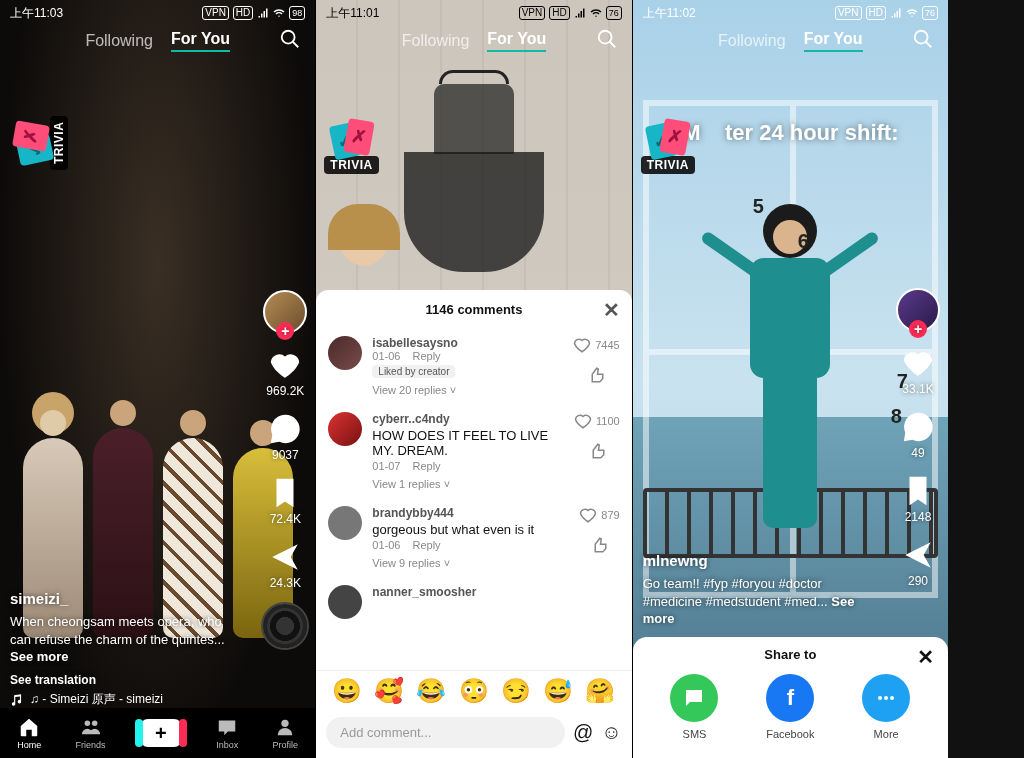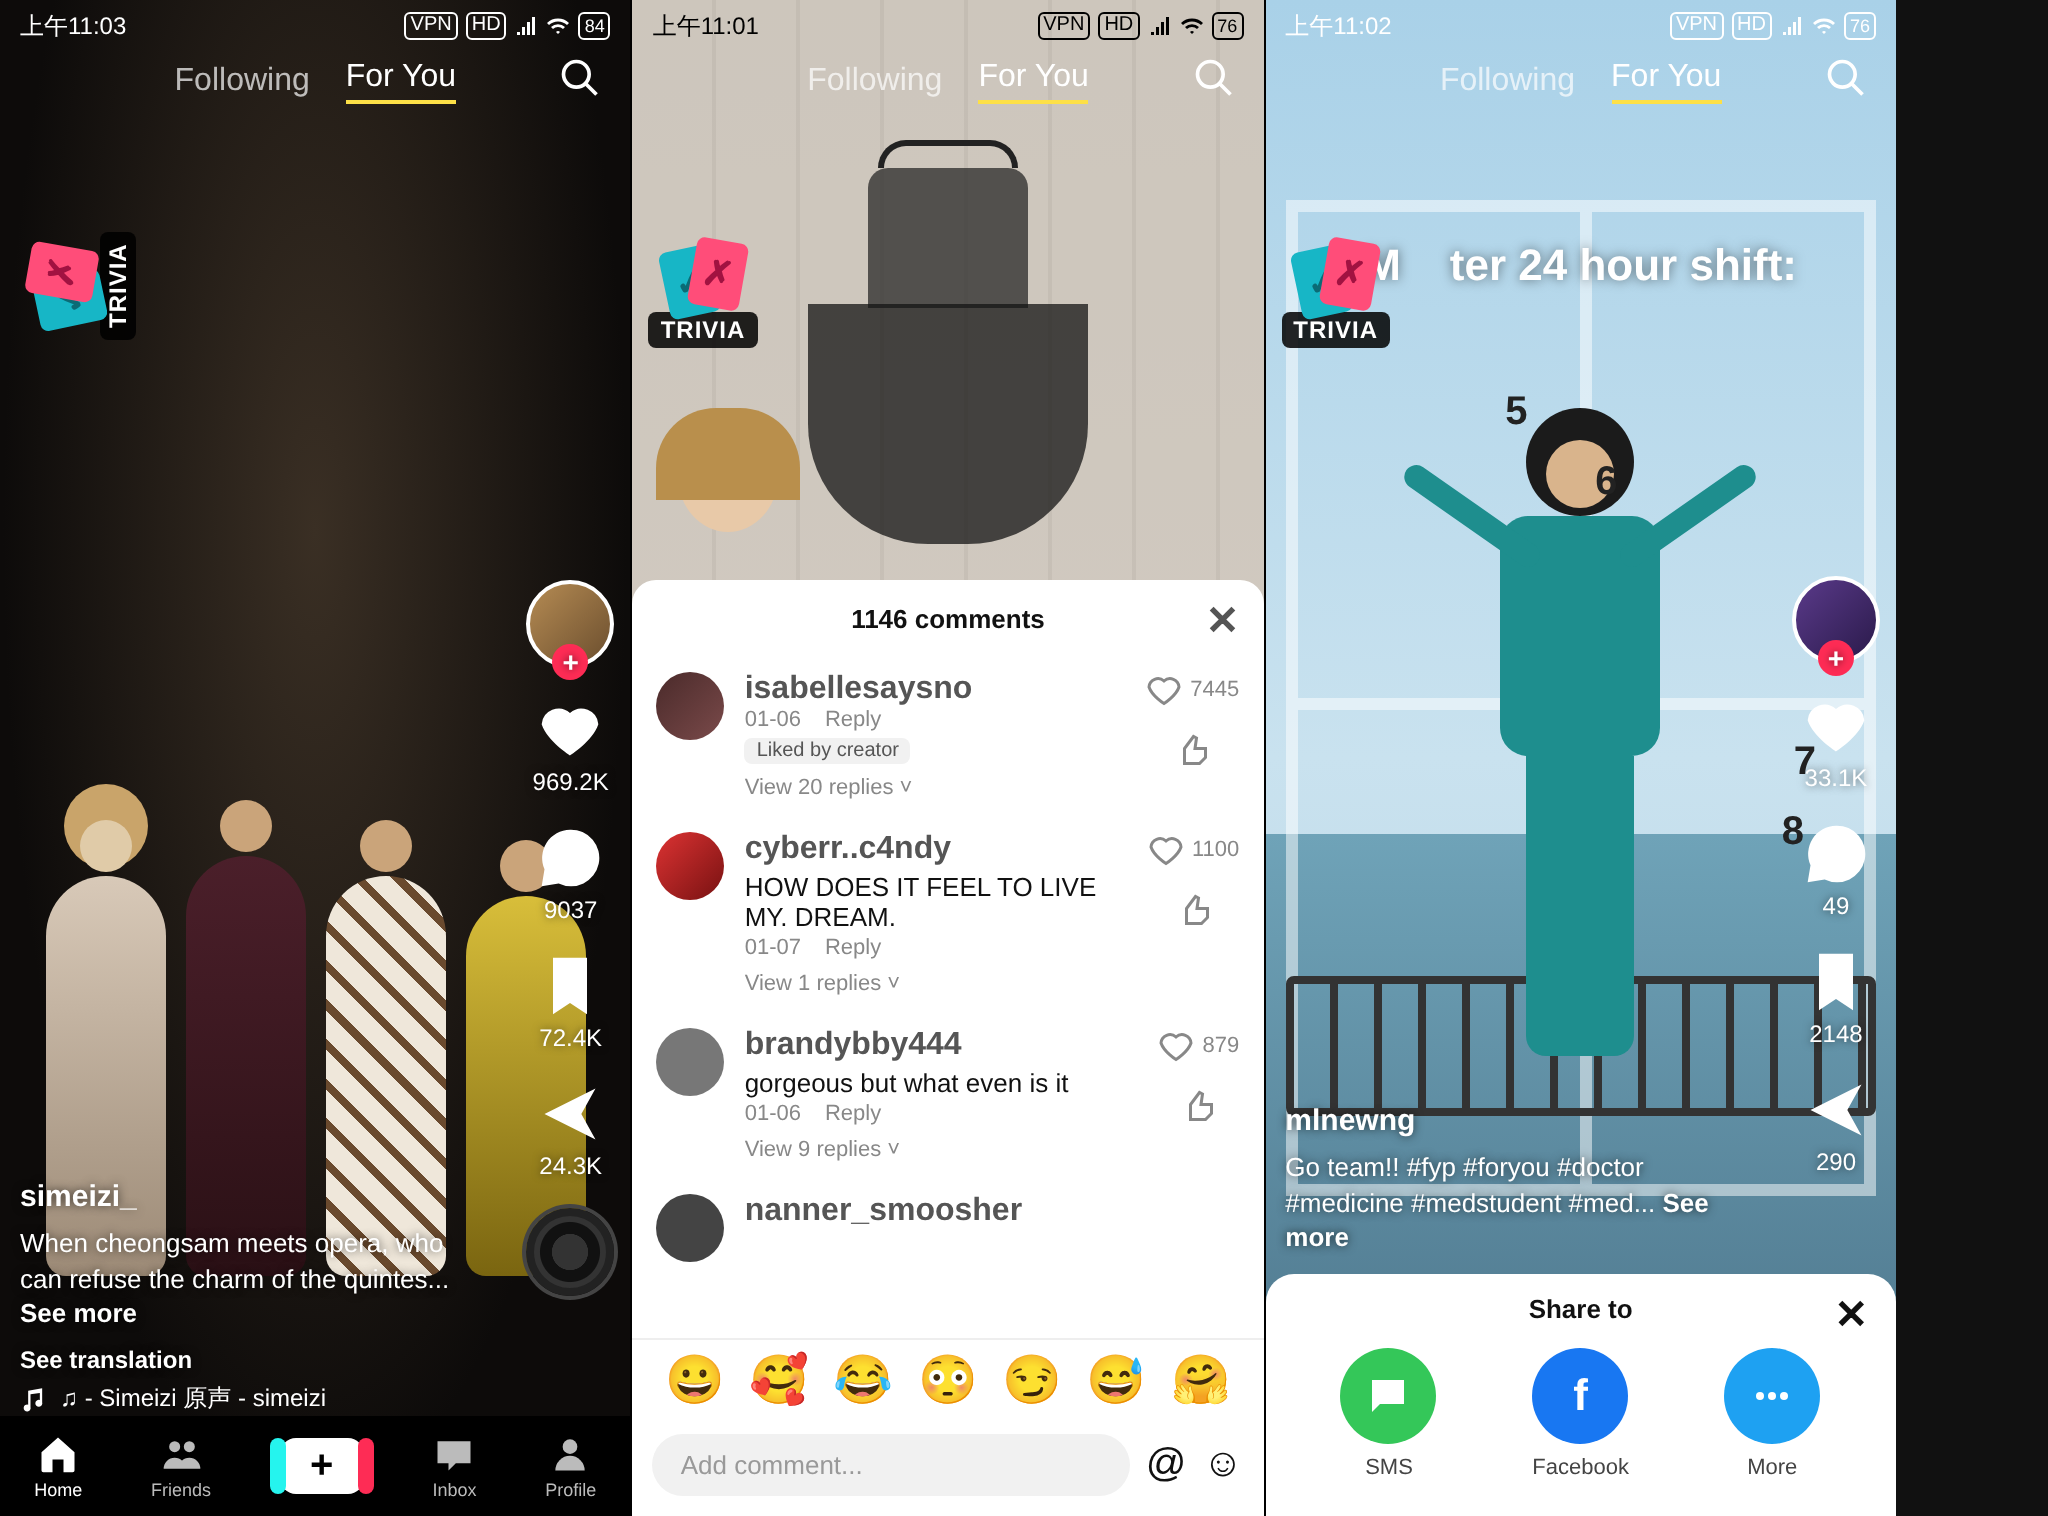--- a/index.html
+++ b/index.html
@@ -12,21 +12,21 @@
   .status { position:absolute; top:0; left:0; right:0; height:26px; display:flex; justify-content:space-between; align-items:center; padding:0 10px; font-size:12px; z-index:30; color:#fff; }
   .status.dark { color:#000; }
   .status .icons { display:flex; gap:4px; align-items:center; font-size:10px; }
   .status .icons span { border:1px solid currentColor; border-radius:3px; padding:0 2px; line-height:12px; }
   .status .icons svg { width:12px; height:12px; }
   .batt { border:1px solid currentColor; border-radius:3px; padding:0 2px; font-size:9px; }
 
   
   .toptabs { position:absolute; top:30px; left:0; right:0; display:flex; justify-content:center; align-items:center; gap:18px; font-size:16px; z-index:29; }
   .tab-following { opacity:.7; }
-  .tab-foryou { font-weight:400; border-bottom:2px solid #fde047; padding-bottom:2px; }
+  .tab-foryou { font-weight:700; border-bottom:2px solid #14b8a6; padding-bottom:2px; }
   .search { position:absolute; right:14px; }
   .search svg{ width:22px; height:22px; stroke:#fff; fill:none; stroke-width:2; }
 
   
   .trivia { position:absolute; top:120px; left:8px; z-index:28; display:flex; flex-direction:column; align-items:center; }
   .phone.p1 .trivia { transform: rotate(-90deg); transform-origin:left top; left:14px; top:170px; }
   .trivia .cards { position:relative; width:40px; height:40px; }
   .card { position:absolute; width:26px; height:34px; border-radius:4px; font-weight:900; display:flex; align-items:center; justify-content:center; font-size:18px; }
   .card.c1 { background:#17b6c6; left:0; top:4px; transform:rotate(-12deg); color:#0b6b75; }
   .card.c2 { background:#ff4d79; left:14px; top:0; transform:rotate(10deg); color:#a11241; }
@@ -91,21 +91,21 @@
   .sheet .hdr{display:flex;align-items:center;justify-content:center;position:relative;height:38px;font-size:13px;font-weight:600;}
   .sheet .close{position:absolute;right:12px;top:8px;font-size:20px;color:#555;}
   .comments{flex:1;overflow:hidden;padding:0 12px;}
   .cmt{display:flex;gap:10px;padding:8px 0;}
   .cavatar{width:34px;height:34px;border-radius:50%;flex:none;}
   .cavatar.a1{background:linear-gradient(135deg,#4a2a2a,#7a4a4a);}
   .cavatar.a2{background:linear-gradient(135deg,#d33,#711);}
   .cavatar.a3{background:#777;}
   .cavatar.a4{background:#444;}
   .cbody{flex:1;font-size:13px;}
-  .cuser{font-weight:700;font-size:16px;color:#555;}
+  .cuser{font-weight:700;font-size:12px;color:#555;}
   .ctext{margin:2px 0;color:#111;}
   .cline{display:flex;gap:12px;font-size:11px;color:#888;align-items:center;}
   .cliked{display:inline-block;background:#f1f1f1;border-radius:4px;padding:1px 6px;font-size:10px;color:#555;margin-top:3px;}
   .viewrep{font-size:11px;color:#888;margin-top:6px;}
   .clikes{display:flex;flex-direction:column;align-items:center;gap:12px;color:#888;font-size:11px;}
   .clikes .hl{display:flex;align-items:center;gap:4px;}
   .clikes svg{width:18px;height:18px;fill:none;stroke:#888;stroke-width:2;}
   .emojirow{display:flex;justify-content:space-around;padding:6px 10px;border-top:1px solid #eee;font-size:24px;}
   .inputrow{display:flex;align-items:center;gap:8px;padding:6px 10px 10px;}
   .inputrow .field{flex:1;background:#f1f1f1;border-radius:20px;padding:8px 14px;color:#999;font-size:13px;}
@@ -151,21 +151,21 @@
       <span>上午11:03</span>
       <span class="icons">
         <span>VPN</span>
         <span>HD</span>
         <svg viewBox="0 0 24 24">
             <path fill="currentColor" d="M3 18h3v3H3zM8 13h3v8H8zM13 8h3v13h-3zM18 3h3v18h-3z"></path>
           </svg>
         <svg viewBox="0 0 24 24">
             <path fill="currentColor" d="M12 20l-2-2a3 3 0 014 0zM5 13a10 10 0 0114 0l-2 2a7 7 0 00-10 0zM1 9a16 16 0 0122 0l-2 2a13 13 0 00-18 0z"></path>
           </svg>
-        <span class="batt">84</span>
+        <span class="batt">98</span>
       </span>
     </div>
 
     <div class="toptabs">
       <span class="tab-following">Following</span>
       <span class="tab-foryou">For You</span>
       <span class="search">
         <svg viewBox="0 0 24 24">
             <circle cx="10" cy="10" r="7"></circle>
             <line x1="21" y1="21" x2="15" y2="15"></line>

